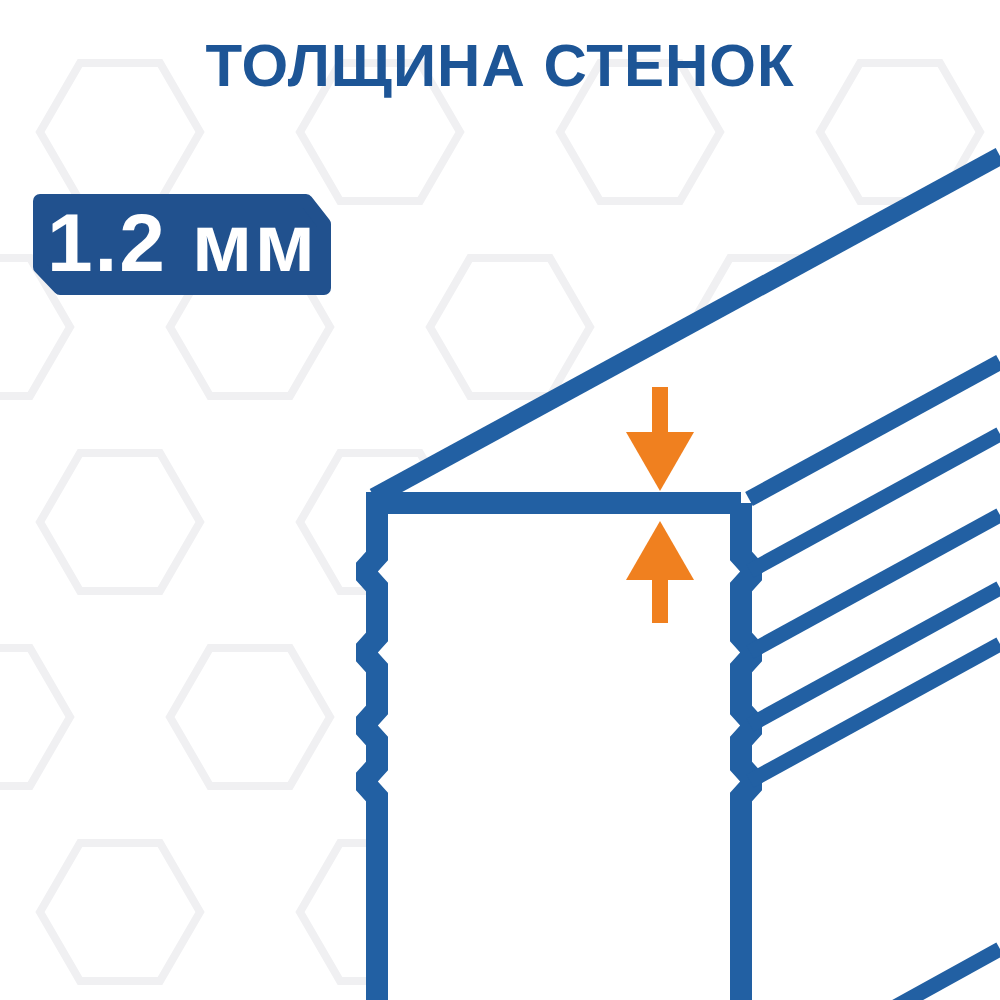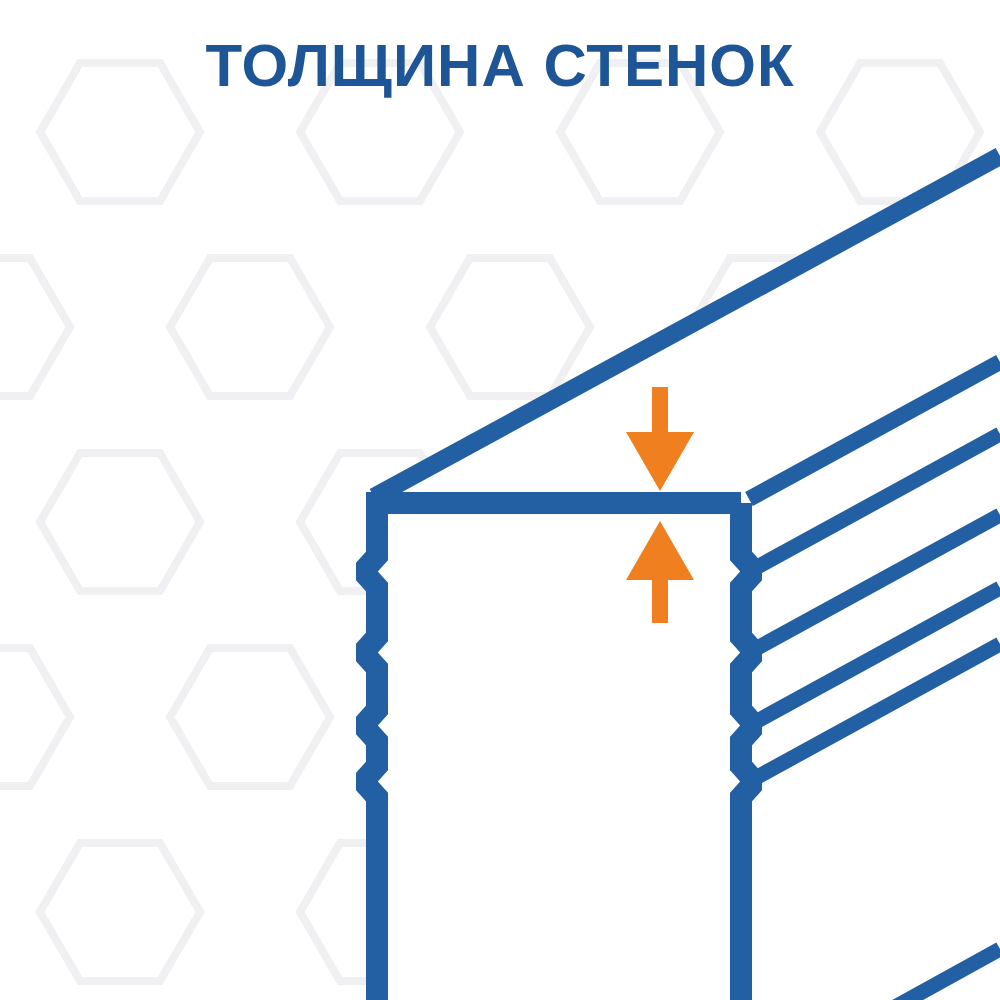--- a/index.html
+++ b/index.html
@@ -131,14 +131,20 @@
         <polygon points="626,548 694,548 660,489"></polygon>
         <rect x="652" y="546" width="16" height="45"></rect>
       </g>
     </g>
   </svg>
 
   <h1 class="page-title">
     <span>ТОЛЩИНА СТЕНОК</span>
   </h1>
 
+  <div class="thickness-badge">
+    <svg viewBox="0 0 298 101" xmlns="http://www.w3.org/2000/svg">
+      <path d="M 7 7 L 273 7 L 291 30 L 291 94 L 27 94 L 7 73 Z" fill="#21518e" stroke="#21518e" stroke-width="14" stroke-linejoin="round"></path>
+    </svg>
+    <span class="badge-label">1.2 мм</span>
+  </div>
 
 </div>
 
 </body></html>

